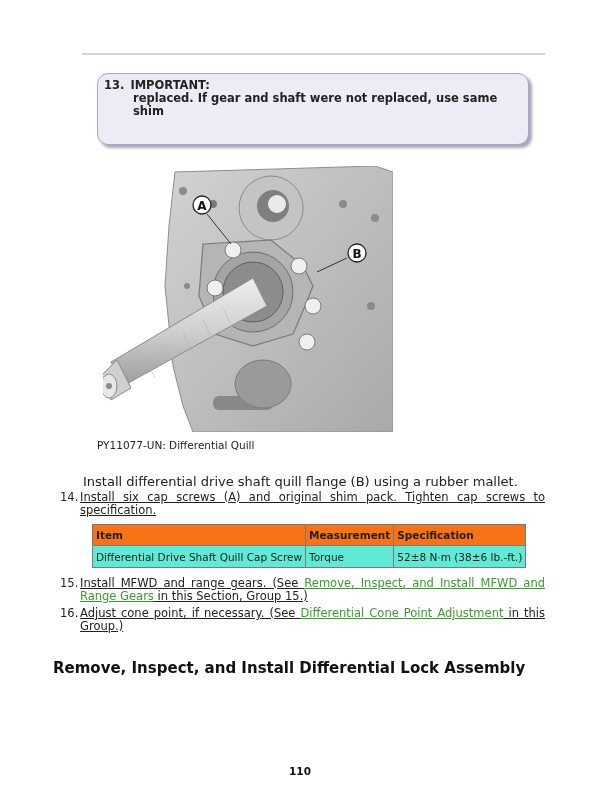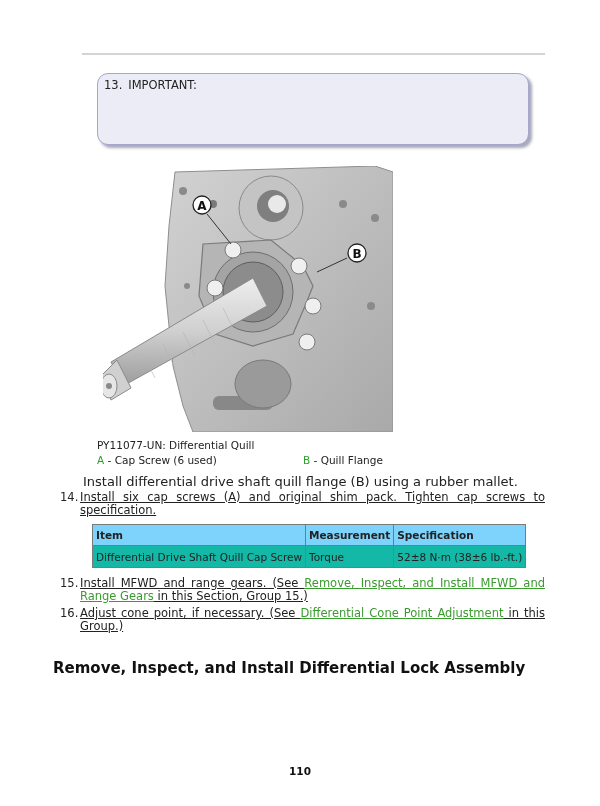--- a/index.html
+++ b/index.html
@@ -2,54 +2,55 @@
 <html><head>
 <meta charset="utf-8">
 <style>
   html, body { margin: 0; padding: 0; background: #ffffff; }
   body { width: 600px; height: 806px; position: relative; overflow: hidden;
          font-family: "DejaVu Sans", sans-serif; color: #222; }
   .rule { position: absolute; left: 82px; top: 53px; width: 463px; height: 2px;
           background: #d4d4d4; }
   .note { position: absolute; left: 97px; top: 73px; width: 418px; height: 66px;
           background: #ececf6; border: 1px solid #a5a5cf; border-radius: 11px;
-          box-shadow: 3px 3px 3px #a8a8b8; padding: 4px 6px 0 6px; box-sizing: content-box; }
+          box-shadow: 3px 3px 3px #a8a8b8; padding: 4px 6px 0 6px; box-sizing: content-box; font-weight: bold; }
   .note-title { font-size: 11.5px; line-height: 14px; color: #222; }
   .note-title .num { margin-right: 6px; }
   .note-body { font-size: 11.5px; line-height: 13px; padding-left: 29px; color: #222; }
   .figure { position: absolute; left: 103px; top: 166px; width: 290px; height: 266px; }
   .caption { position: absolute; left: 97px; top: 438px; font-size: 10.5px; line-height: 15px; }
   .caption .legend { position: relative; width: 320px; height: 15px; }
   .caption .lg { position: absolute; top: 0; white-space: nowrap; }
   .caption .letter { color: #2e9e2e; }
   .p-plain { position: absolute; left: 83px; top: 475px; font-size: 13px; line-height: 14px; }
   .step { position: absolute; left: 60px; width: 485px; font-size: 11.5px; line-height: 13px; text-decoration: underline; }
   .step .num { position: absolute; left: 0; top: 0; }
   .step .txt { margin-left: 20px; text-align: justify; text-align-last: left; }
   .link { color: #3a9b2e; text-decoration: underline; }
   table.spec { position: absolute; left: 92px; top: 524px; border-collapse: collapse;
                font-size: 10.5px; width: 425px; }
-  table.spec th { background: #7dd3fc; text-align: left; font-weight: bold; padding: 3px 3px;
+  table.spec th { background: #f97316; text-align: left; font-weight: bold; padding: 3px 3px;
                   border: 1px solid #7a7a7a; height: 14px; }
-  table.spec td { background: #14b8a6; padding: 3px 3px; border: 1px solid #7a7a7a; height: 15px;
+  table.spec td { background: #5eead4; padding: 3px 3px; border: 1px solid #7a7a7a; height: 15px;
                   white-space: nowrap; }
   .section-heading { position: absolute; left: 53px; top: 659px; font-size: 15px; font-weight: bold; color: #111; }
   .page-number { position: absolute; left: 0; width: 600px; top: 765px; text-align: center;
                  font-size: 10.5px; font-weight: bold; color: #111; }
 </style>
 </head>
 <body>
 
 <div class="rule"></div>
 
 <div class="note">
   <div class="note-title">
     <span class="num">13.</span><span>IMPORTANT:</span>
   </div>
   <div class="note-body">
+    <div>replaced. If gear and shaft were not replaced, use same shim</div>
   </div>
 </div>
 
 <div class="figure">
   <svg width="290" height="266" viewBox="0 0 290 266">
     <defs>
       <linearGradient id="housing" x1="0" y1="0" x2="1" y2="1">
         <stop offset="0" stop-color="#d2d2d2"></stop>
         <stop offset="1" stop-color="#a9a9a9"></stop>
       </linearGradient>
@@ -106,24 +107,20 @@
     <line x1="244" y1="92" x2="214" y2="106" stroke="#333" stroke-width="1"></line>
     <circle cx="99" cy="39" r="9" fill="#ffffff" stroke="#222" stroke-width="1.3"></circle>
     <circle cx="254" cy="87" r="9" fill="#ffffff" stroke="#222" stroke-width="1.3"></circle>
     <text x="99" y="43.5" text-anchor="middle" font-family="DejaVu Sans, sans-serif" font-size="12" font-weight="bold" fill="#111">A</text>
     <text x="254" y="91.5" text-anchor="middle" font-family="DejaVu Sans, sans-serif" font-size="12" font-weight="bold" fill="#111">B</text>
   </svg>
 </div>
 
 <div class="caption">
   <div>PY11077-UN: Differential Quill</div>
-  <div class="legend">
-    <span class="lg" style="left:0"><span class="letter">A</span><span> - Cap Screw (6 used)</span></span>
-    <span class="lg" style="left:206px"><span class="letter">B</span><span> - Quill Flange</span></span>
-  </div>
 </div>
 
 <div class="p-plain">Install differential drive shaft quill flange (B) using a rubber mallet.</div>
 
 <div class="step" style="top:491px">
   <span class="num">14.</span>
   <div class="txt" style="word-spacing:2px;">Install six cap screws (A) and original shim pack. Tighten cap screws to specification.</div>
 </div>
 
 <table class="spec">

